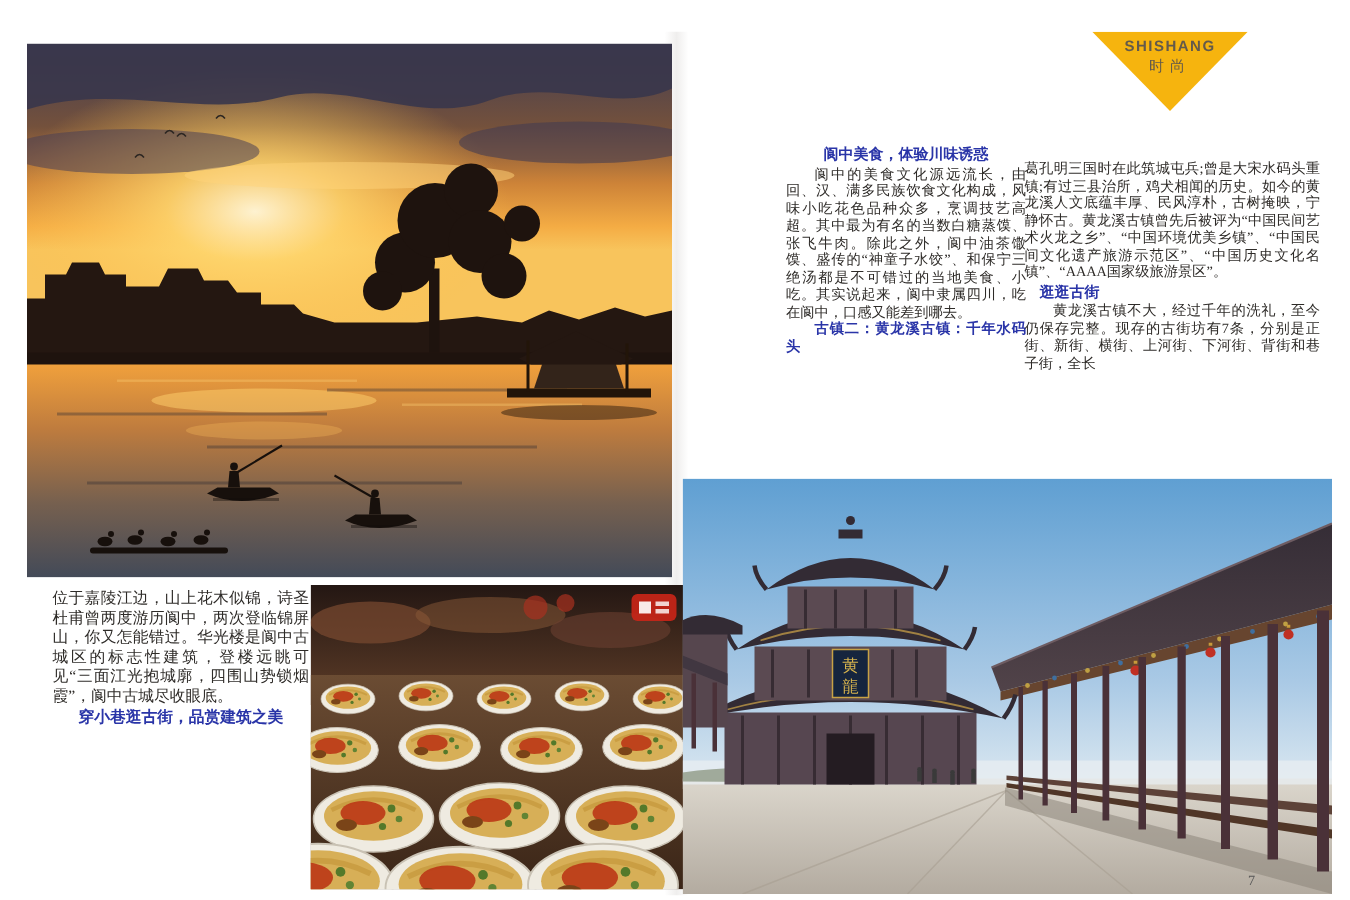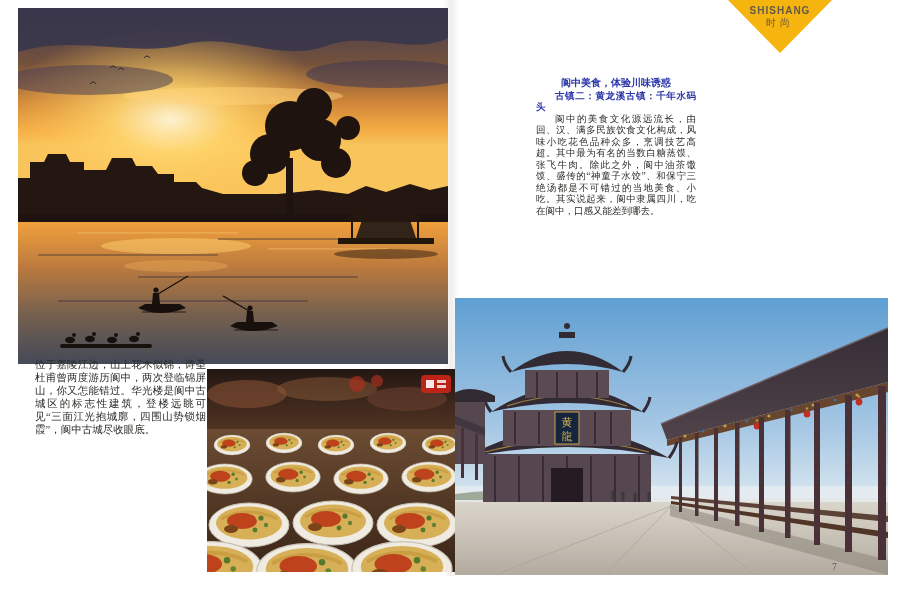--- a/index.html
+++ b/index.html
@@ -1,17 +1,17 @@
 <!DOCTYPE html>
 <html><head>
 <meta charset="utf-8">
 <style>
   html,body{margin:0;padding:0;background:#ffffff;}
   .canvas{position:relative;width:900px;height:576px;background:#fff;overflow:hidden;
-          font-family:"Liberation Serif","DejaVu Serif",serif;}
+          font-family:"Liberation Serif","DejaVu Serif",serif;margin-top:21px;}
   
   .gutter{position:absolute;left:443px;top:0;width:16px;height:600px;
           background:linear-gradient(to right,rgba(0,0,0,0),rgba(100,90,80,0.10),rgba(0,0,0,0));}
   
   .masthead{position:absolute;left:728px;top:0;width:104px;height:53px;background:#F6B40E;
             clip-path:polygon(0 0,100% 0,50% 100%);text-align:center;}
   .masthead .brand-en{display:block;margin-top:5px;font-family:"Liberation Sans",sans-serif;
             font-weight:bold;font-size:10px;letter-spacing:1px;color:#635a4b;}
   .masthead .brand-cn{display:block;margin-top:0px;font-weight:normal;font-size:10px;
             letter-spacing:4px;color:#635a4b;}
@@ -20,23 +20,23 @@
   .photo svg{display:block;width:100%;height:100%;}
   .river{left:18px;top:8px;width:430px;height:356px;}
   .food{left:207px;top:369px;width:250px;height:203px;}
   .arch{left:455px;top:298px;width:433px;height:277px;}
   
   .tcol{position:absolute;text-align:justify;color:#2e2b28;}
   .tcol p{margin:0;}
   .ind{text-indent:2em;}
   .tcol h3{margin:1px 0 2px 0;font-weight:bold;color:#2A35A8;}
   .center{text-align:center;}
-  #leftcol{left:35px;top:358px;width:171px;font-size:10.5px;line-height:13px;}
+  #leftcol{left:35px;top:372px;width:171px;font-size:10.5px;line-height:13px;}
   #leftcol h3{font-size:10.5px;}
-  #rcol1{left:536px;top:76px;width:160px;font-size:9.5px;line-height:11.5px;}
+  #rcol1{left:524px;top:76px;width:160px;font-size:9.5px;line-height:11.5px;}
   #rcol1 h3{font-size:10px;}
   #rcol2{left:683px;top:76px;width:197px;font-size:9.5px;line-height:11.5px;padding-top:11px;}
   #rcol2 h3{font-size:10px;text-align:left;text-indent:1em;}
   .inline-h{color:#2A35A8;font-weight:bold;}
   .pagenum{position:absolute;left:832px;top:562px;font-size:9.5px;color:#555;}
 </style>
 </head>
 <body>
 
 <div class="canvas">
@@ -133,20 +133,21 @@
       </g>
       <g fill="#120d0a" opacity="0.4">
         <rect x="124" y="303" width="44" height="2"></rect>
           <rect x="216" y="321" width="44" height="2"></rect>
       </g>
     </svg>
   </div>
 
   <div class="tcol" id="leftcol">
     <p>位于嘉陵江边，山上花木似锦，诗圣杜甫曾两度游历阆中，两次登临锦屏山，你又怎能错过。华光楼是阆中古城区的标志性建筑，登楼远眺可见“三面江光抱城廓，四围山势锁烟霞”，阆中古城尽收眼底。</p>
+    <h3 class="center">穿小巷逛古街，品赏建筑之美</h3>
   </div>
 
   <div class="photo food">
     <svg viewBox="0 0 250 203" preserveAspectRatio="none">
       <defs>
         <linearGradient id="fbg" x1="0" y1="0" x2="0" y2="1">
           <stop offset="0" stop-color="#241713"></stop>
             <stop offset="1" stop-color="#5e3d28"></stop>
         </linearGradient>
         <linearGradient id="ftab" x1="0" y1="0" x2="0" y2="1">
@@ -192,24 +193,29 @@
         <rect x="214" y="6" width="30" height="18" rx="4" fill="#c82518" opacity="0.92"></rect>
         <rect x="219" y="11" width="8" height="8" fill="#ffffff" opacity="0.9"></rect>
         <rect x="230" y="11" width="9" height="3" fill="#ffffff" opacity="0.8"></rect>
         <rect x="230" y="16" width="9" height="3" fill="#ffffff" opacity="0.8"></rect>
       </g>
     </svg>
   </div>
 
   <div class="tcol" id="rcol1">
     <h3 class="center">阆中美食，体验川味诱惑</h3>
+    <p class="ind">阆中的美食文化源远流长，由回、汉、满多民族饮食文化构成，风味小吃花色品种众多，烹调技艺高超。其中最为有名的当数白糖蒸馍、张飞牛肉。除此之外，阆中油茶馓馍、盛传的“神童子水饺”、和保宁三绝汤都是不可错过的当地美食、小吃。其实说起来，阆中隶属四川，吃在阆中，口感又能差到哪去。</p>
     <p class="ind"><span class="inline-h">古镇二：黄龙溪古镇：千年水码头</span></p>
-    <p class="ind">阆中的美食文化源远流长，由回、汉、满多民族饮食文化构成，风味小吃花色品种众多，烹调技艺高超。其中最为有名的当数白糖蒸馍、张飞牛肉。除此之外，阆中油茶馓馍、盛传的“神童子水饺”、和保宁三绝汤都是不可错过的当地美食、小吃。其实说起来，阆中隶属四川，吃在阆中，口感又能差到哪去。</p>
-  </div>
-
+  </div>
+
+  <div class="tcol" id="rcol2">
+    <p>葛孔明三国时在此筑城屯兵;曾是大宋水码头重镇;有过三县治所，鸡犬相闻的历史。如今的黄龙溪人文底蕴丰厚、民风淳朴，古树掩映，宁静怀古。黄龙溪古镇曾先后被评为“中国民间艺术火龙之乡”、“中国环境优美乡镇”、“中国民间文化遗产旅游示范区”、“中国历史文化名镇”、“AAAA国家级旅游景区”。</p>
+    <h3>逛逛古街</h3>
+    <p class="ind">黄龙溪古镇不大，经过千年的洗礼，至今仍保存完整。现存的古街坊有7条，分别是正街、新街、横街、上河街、下河街、背街和巷子街，全长</p>
+  </div>
 
   <div class="photo arch">
     <svg viewBox="0 0 433 277" preserveAspectRatio="none">
       <defs>
         <linearGradient id="aSky" x1="0" y1="0" x2="0" y2="1">
           <stop offset="0" stop-color="#5f9fd2"></stop>
             <stop offset="0.65" stop-color="#a9c9e5"></stop>
           <stop offset="1" stop-color="#dde9f1"></stop>
         </linearGradient>
         <linearGradient id="aGnd" x1="0" y1="0" x2="0" y2="1">

